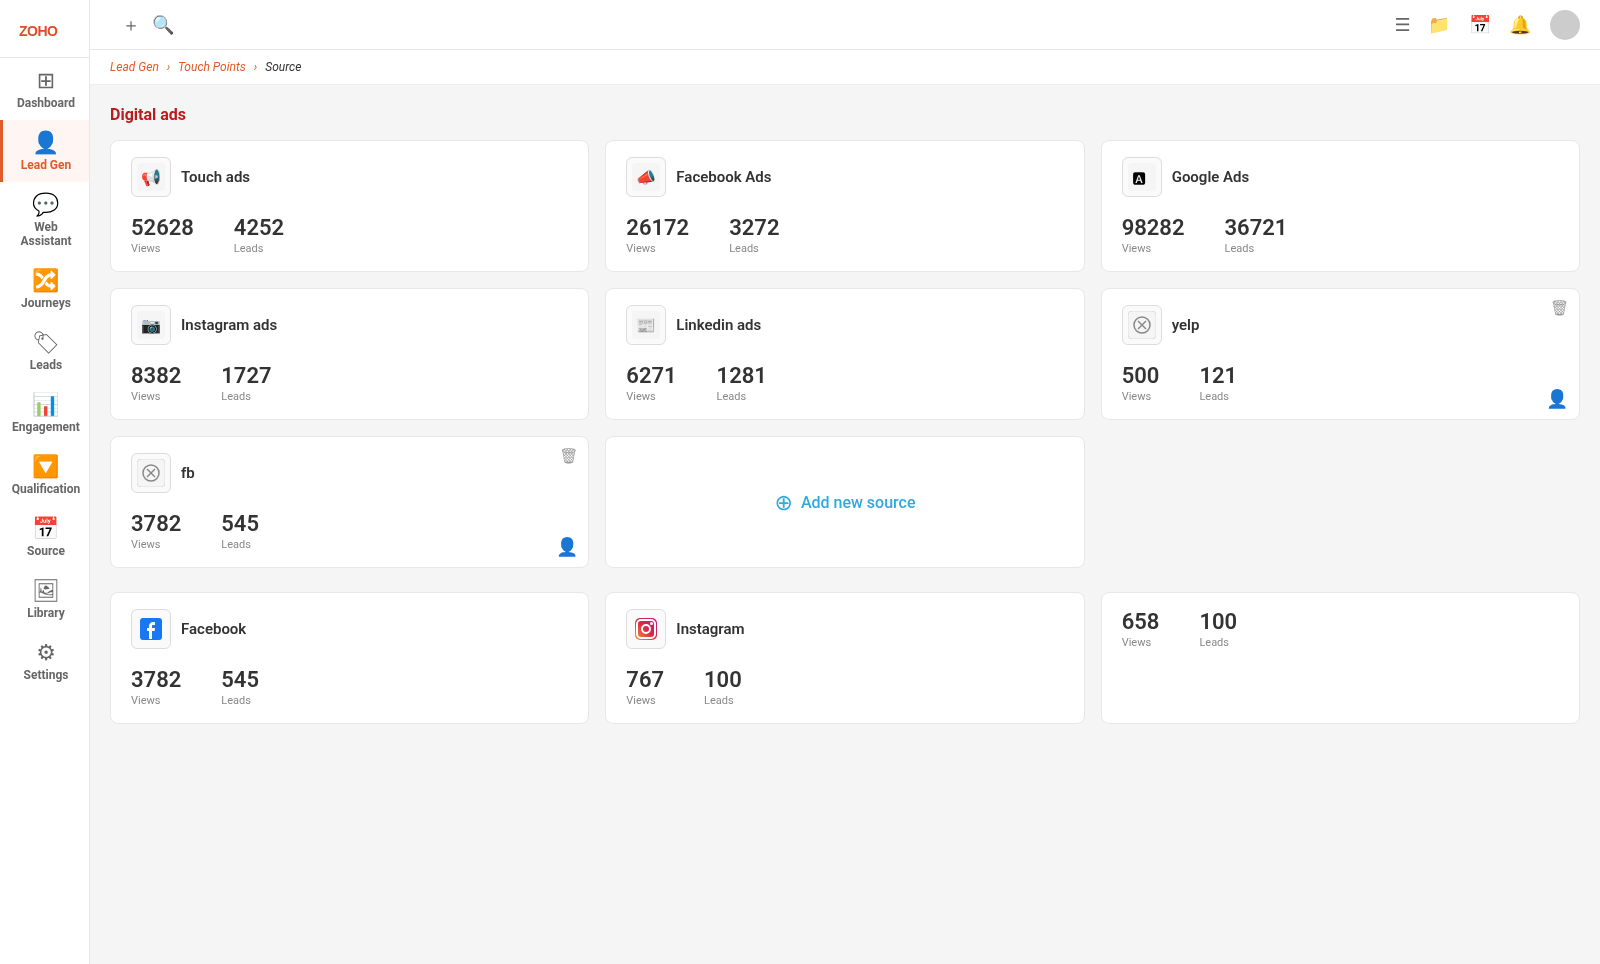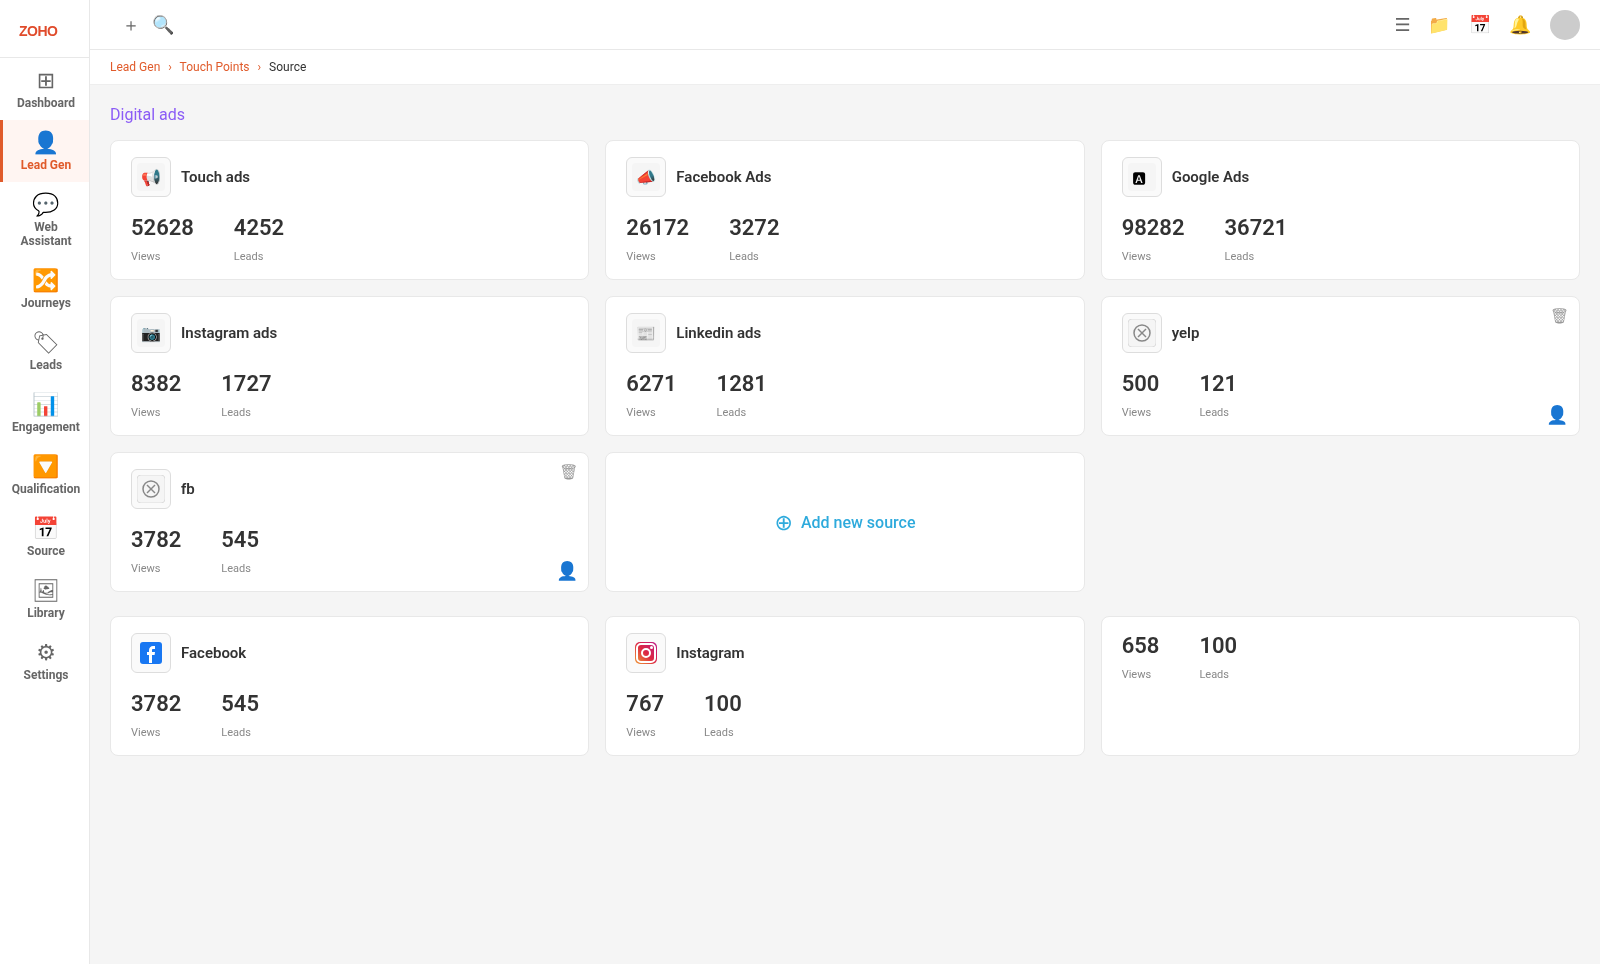--- a/index.html
+++ b/index.html
@@ -109,37 +109,38 @@
     }
 
     
     .breadcrumb {
       padding: 10px 20px;
       font-size: 12px;
       color: #888;
       background: #fff;
       border-bottom: 1px solid #eee;
       flex-shrink: 0;
+      font-style: italic;
     }
     .breadcrumb span { color: #e05b2b; cursor: pointer; }
     .breadcrumb span:last-child { color: #333; }
     .breadcrumb-sep { margin: 0 5px; color: #aaa; }
 
     
     .page-content {
       flex: 1;
       overflow-y: auto;
       padding: 20px;
       background: #f5f5f5;
     }
 
     .section-title {
       font-size: 16px;
-      font-weight: 400;
-      color: #8b5cf6;
+      font-weight: 700;
+      color: #b91c1c;
       margin-bottom: 16px;
     }
 
     .cards-grid {
       display: grid;
       grid-template-columns: repeat(3, 1fr);
       gap: 16px;
       margin-bottom: 24px;
     }
 
@@ -181,21 +182,21 @@
     }
     .stat { text-align: left; }
     .stat-value {
       font-size: 22px;
       font-weight: 600;
       color: #333;
     }
     .stat-label {
       font-size: 11px;
       color: #888;
-      margin-top: 10px;
+      margin-top: 2px;
     }
     .card-delete-btn {
       position: absolute;
       top: 10px;
       right: 10px;
       background: none;
       border: none;
       cursor: pointer;
       color: #999;
       font-size: 15px;

